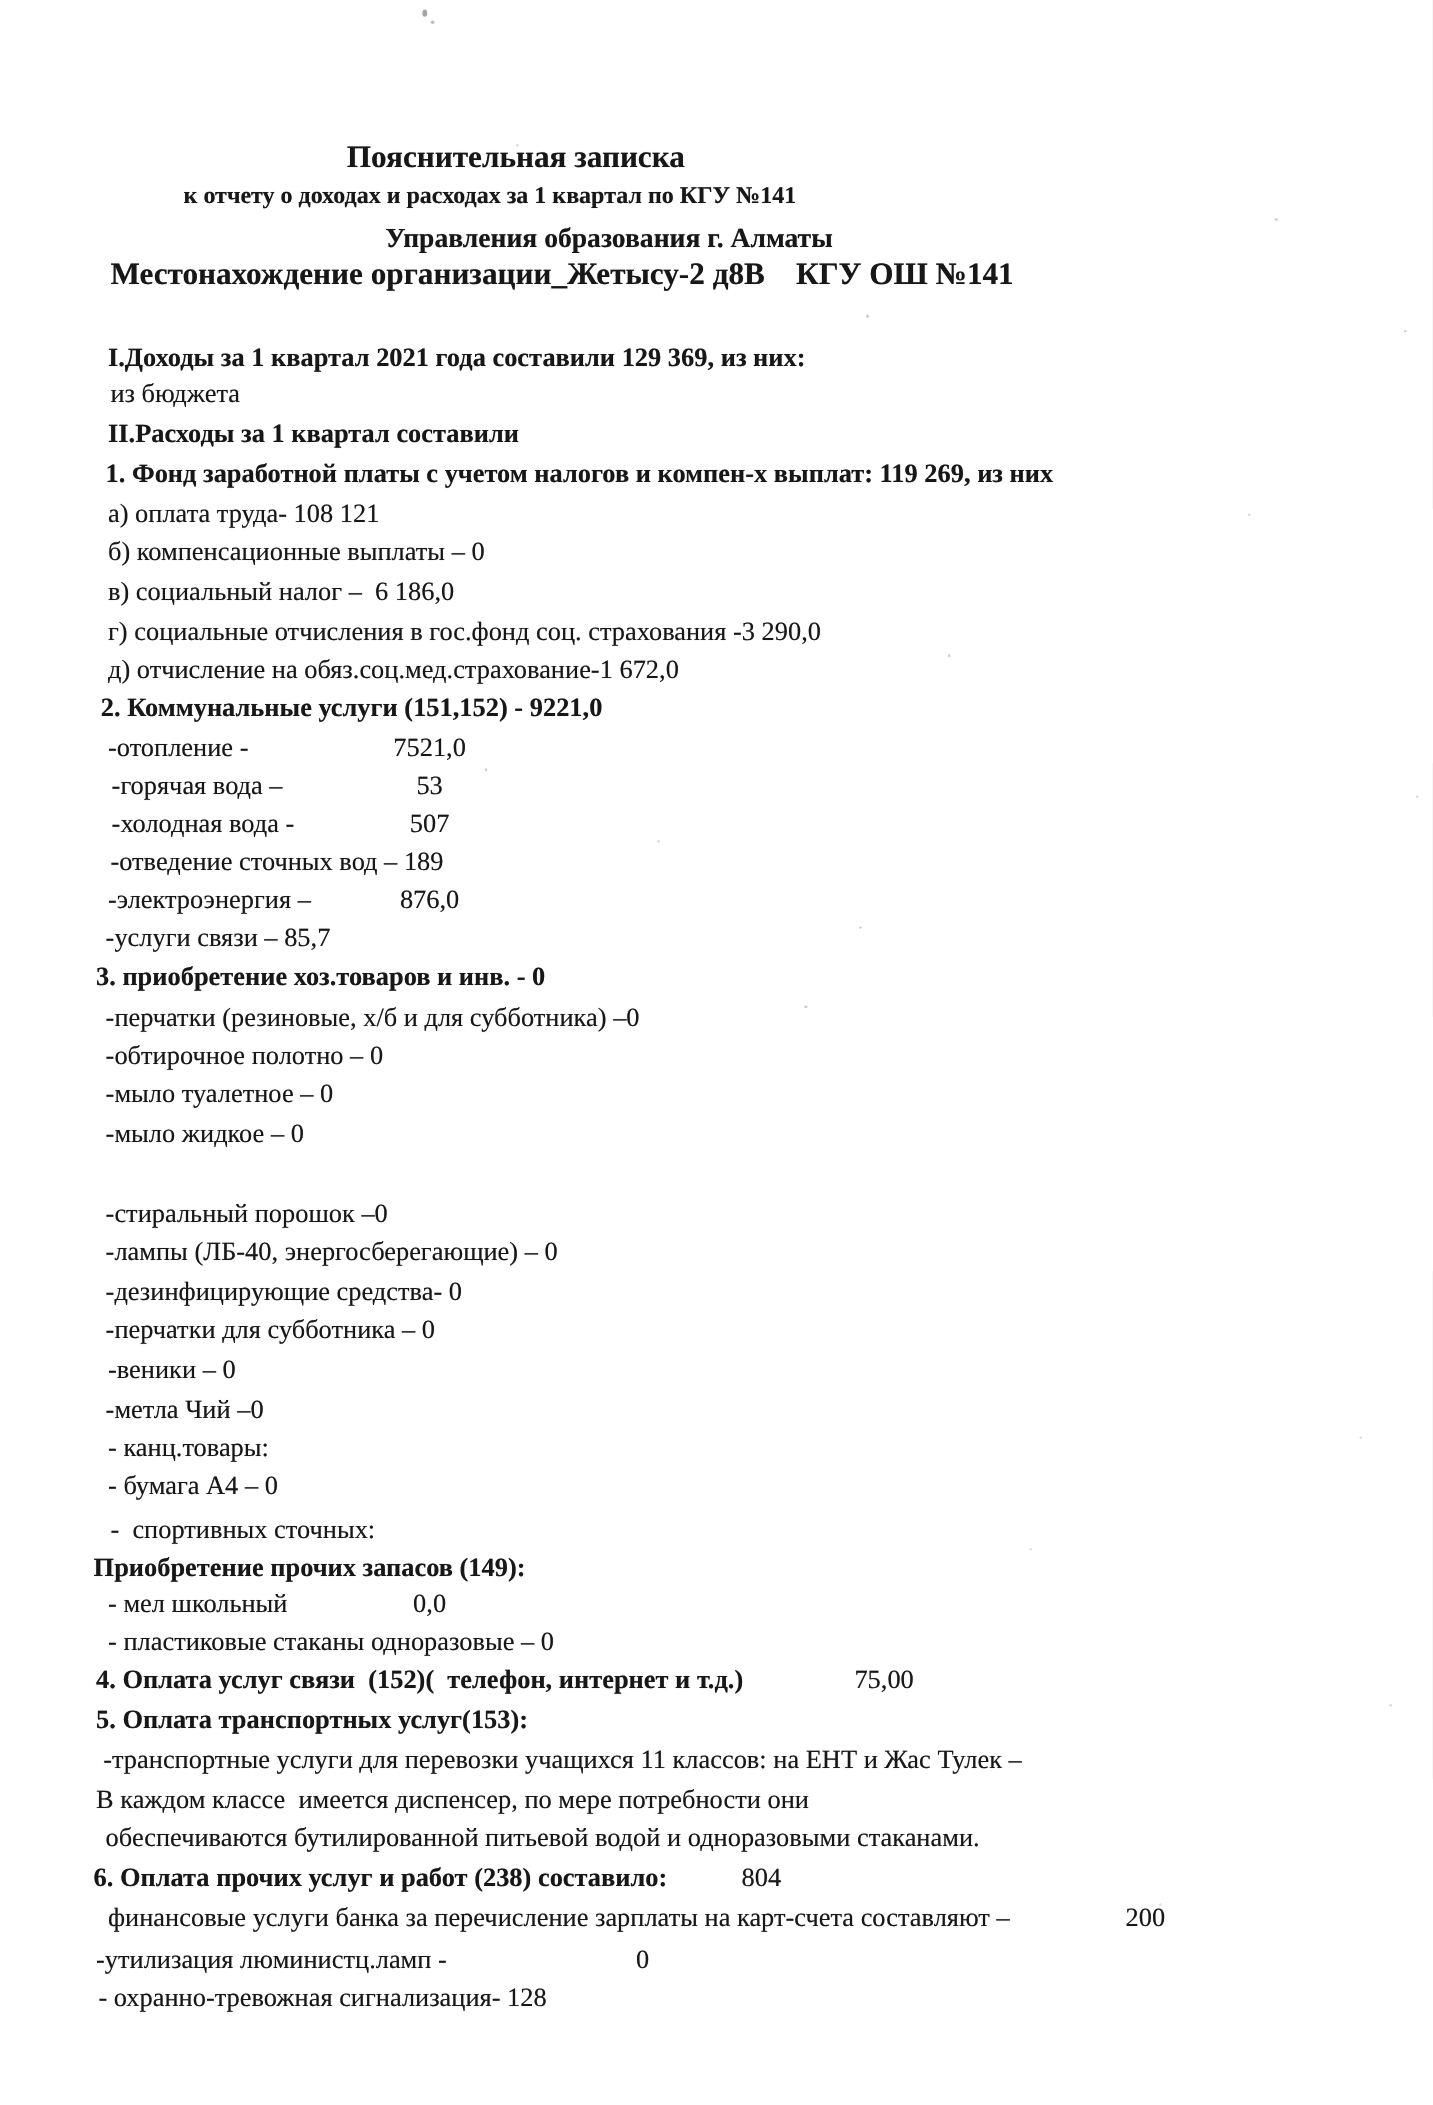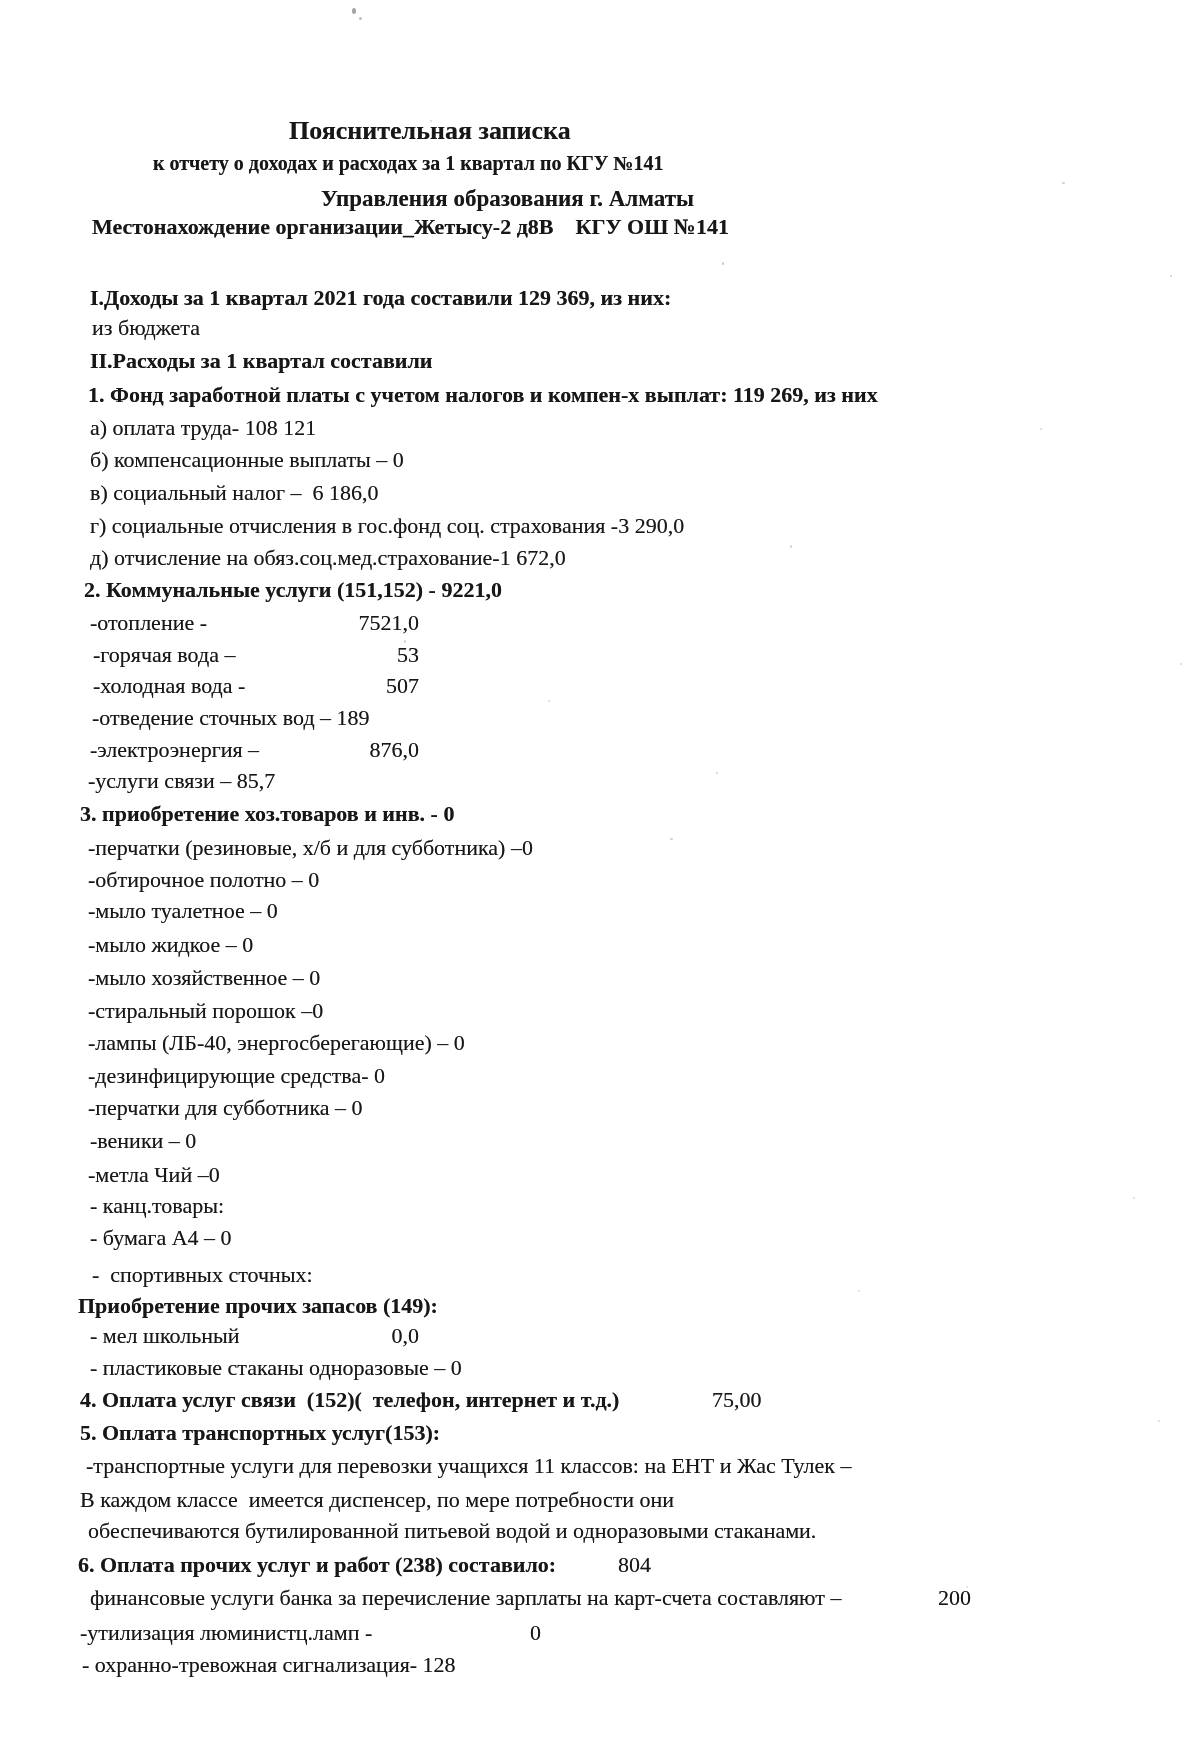--- a/index.html
+++ b/index.html
@@ -9,38 +9,38 @@
     background:#ffffff;
     overflow:hidden;
     font-family:"Liberation Serif","DejaVu Serif",serif;
     color:#171717;
   }
   .ln{position:absolute;left:0;width:100%;height:30px;font-size:22px;}
   .ln span{position:absolute;top:0;white-space:pre;line-height:1.15;
            text-shadow:0 0 0.6px rgba(25,25,25,0.55);}
   .b{font-weight:700;}
   .n{font-weight:400;}
-  .vcol{left:297px;width:122px;text-align:right;}
+  .vcol{left:297px;width:122px;text-align:center;}
   .speck{position:absolute;background:#5a5a5a;border-radius:50%;}
 </style>
 </head>
 <body>
 
 <div class="page">
 
   <div class="ln b" style="top:116px;font-size:26px">
     <span style="left:289px">Пояснительная записка</span>
   </div>
   <div class="ln b" style="top:152px;font-size:20px">
     <span style="left:153px">к отчету о доходах и расходах за 1 квартал по КГУ №141</span>
   </div>
   <div class="ln b" style="top:186px;font-size:23px">
     <span style="left:321px">Управления образования г. Алматы</span>
   </div>
-  <div class="ln b" style="top:214px;font-size:22px">
+  <div class="ln b" style="top:214px;font-size:26px">
     <span style="left:92px">Местонахождение организации_Жетысу-2 д8В    КГУ ОШ №141</span>
   </div>
 
   <div class="ln b" style="top:285px">
     <span style="left:90px">I.Доходы за 1 квартал 2021 года составили 129 369, из них:</span>
   </div>
   <div class="ln" style="top:315px">
     <span style="left:92px">из бюджета</span>
   </div>
 
@@ -100,23 +100,20 @@
     <span style="left:88px">-перчатки (резиновые, х/б и для субботника) –0</span>
   </div>
   <div class="ln" style="top:867px">
     <span style="left:88px">-обтирочное полотно – 0</span>
   </div>
   <div class="ln" style="top:898px">
     <span style="left:88px">-мыло туалетное – 0</span>
   </div>
   <div class="ln" style="top:932px">
     <span style="left:88px">-мыло жидкое – 0</span>
-  </div>
-  <div class="ln" style="top:965px">
-    <span style="left:88px">-мыло хозяйственное – 0</span>
   </div>
   <div class="ln" style="top:998px">
     <span style="left:88px">-стиральный порошок –0</span>
   </div>
   <div class="ln" style="top:1030px">
     <span style="left:88px">-лампы (ЛБ-40, энергосберегающие) – 0</span>
   </div>
   <div class="ln" style="top:1063px">
     <span style="left:88px">-дезинфицирующие средства- 0</span>
   </div>

